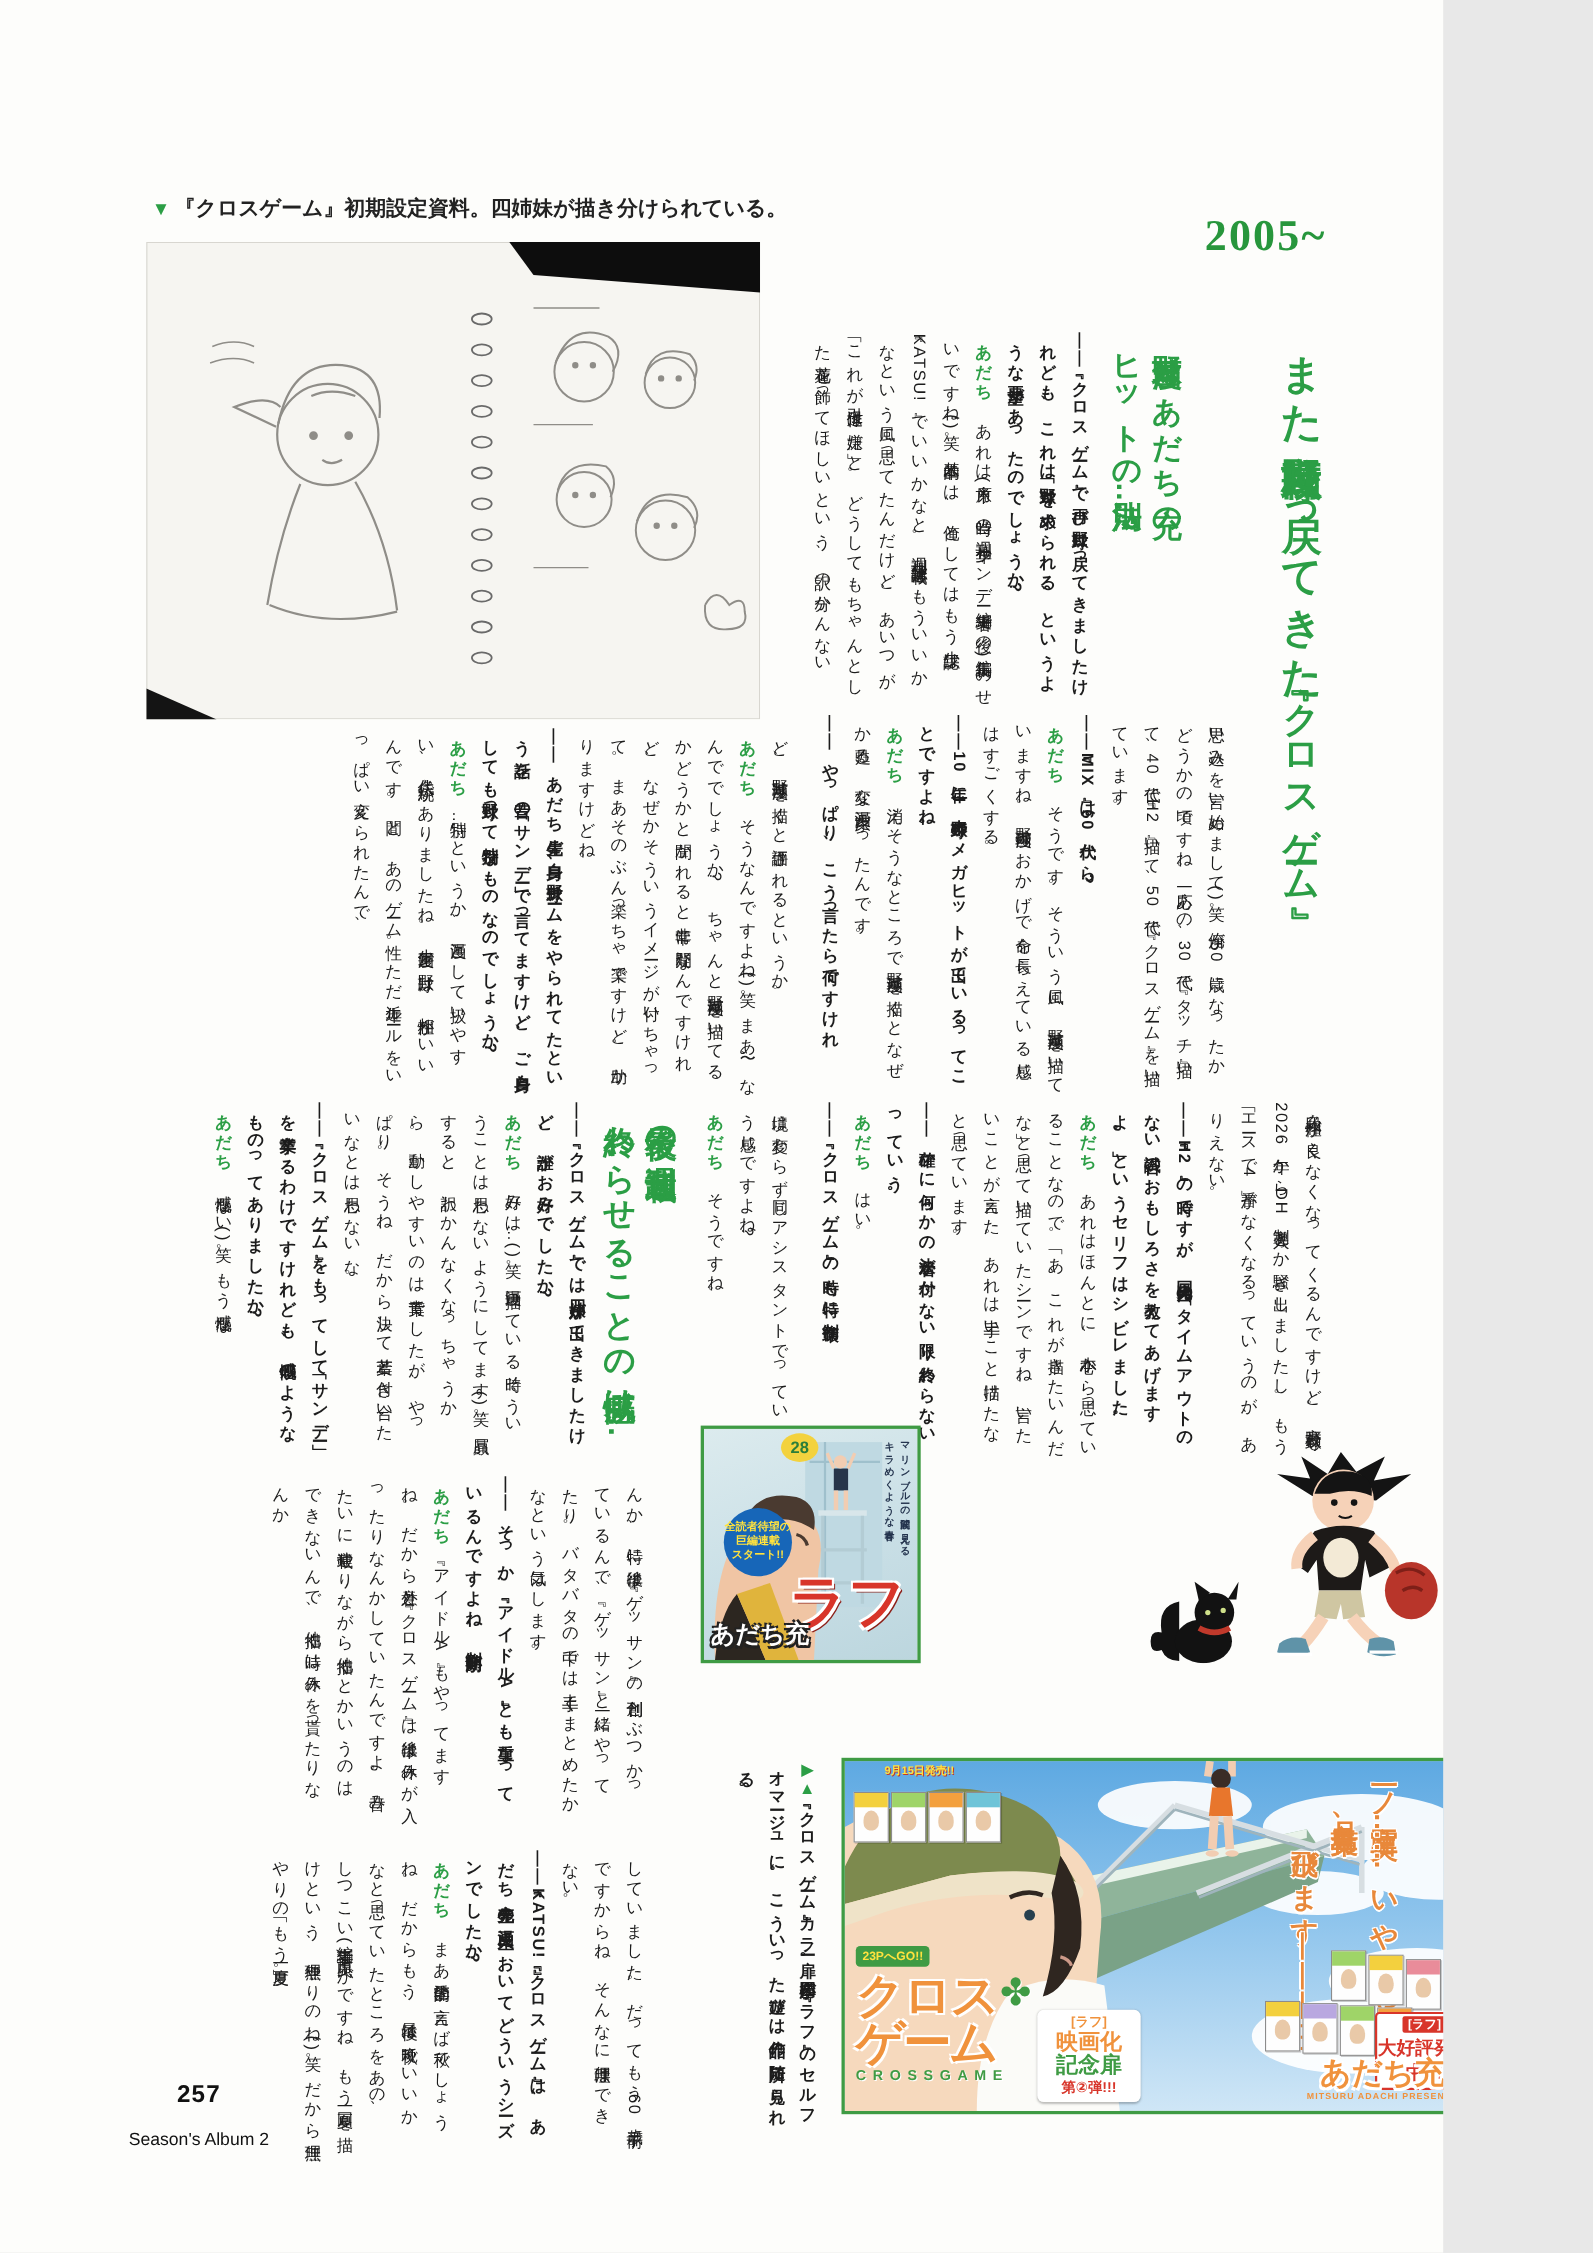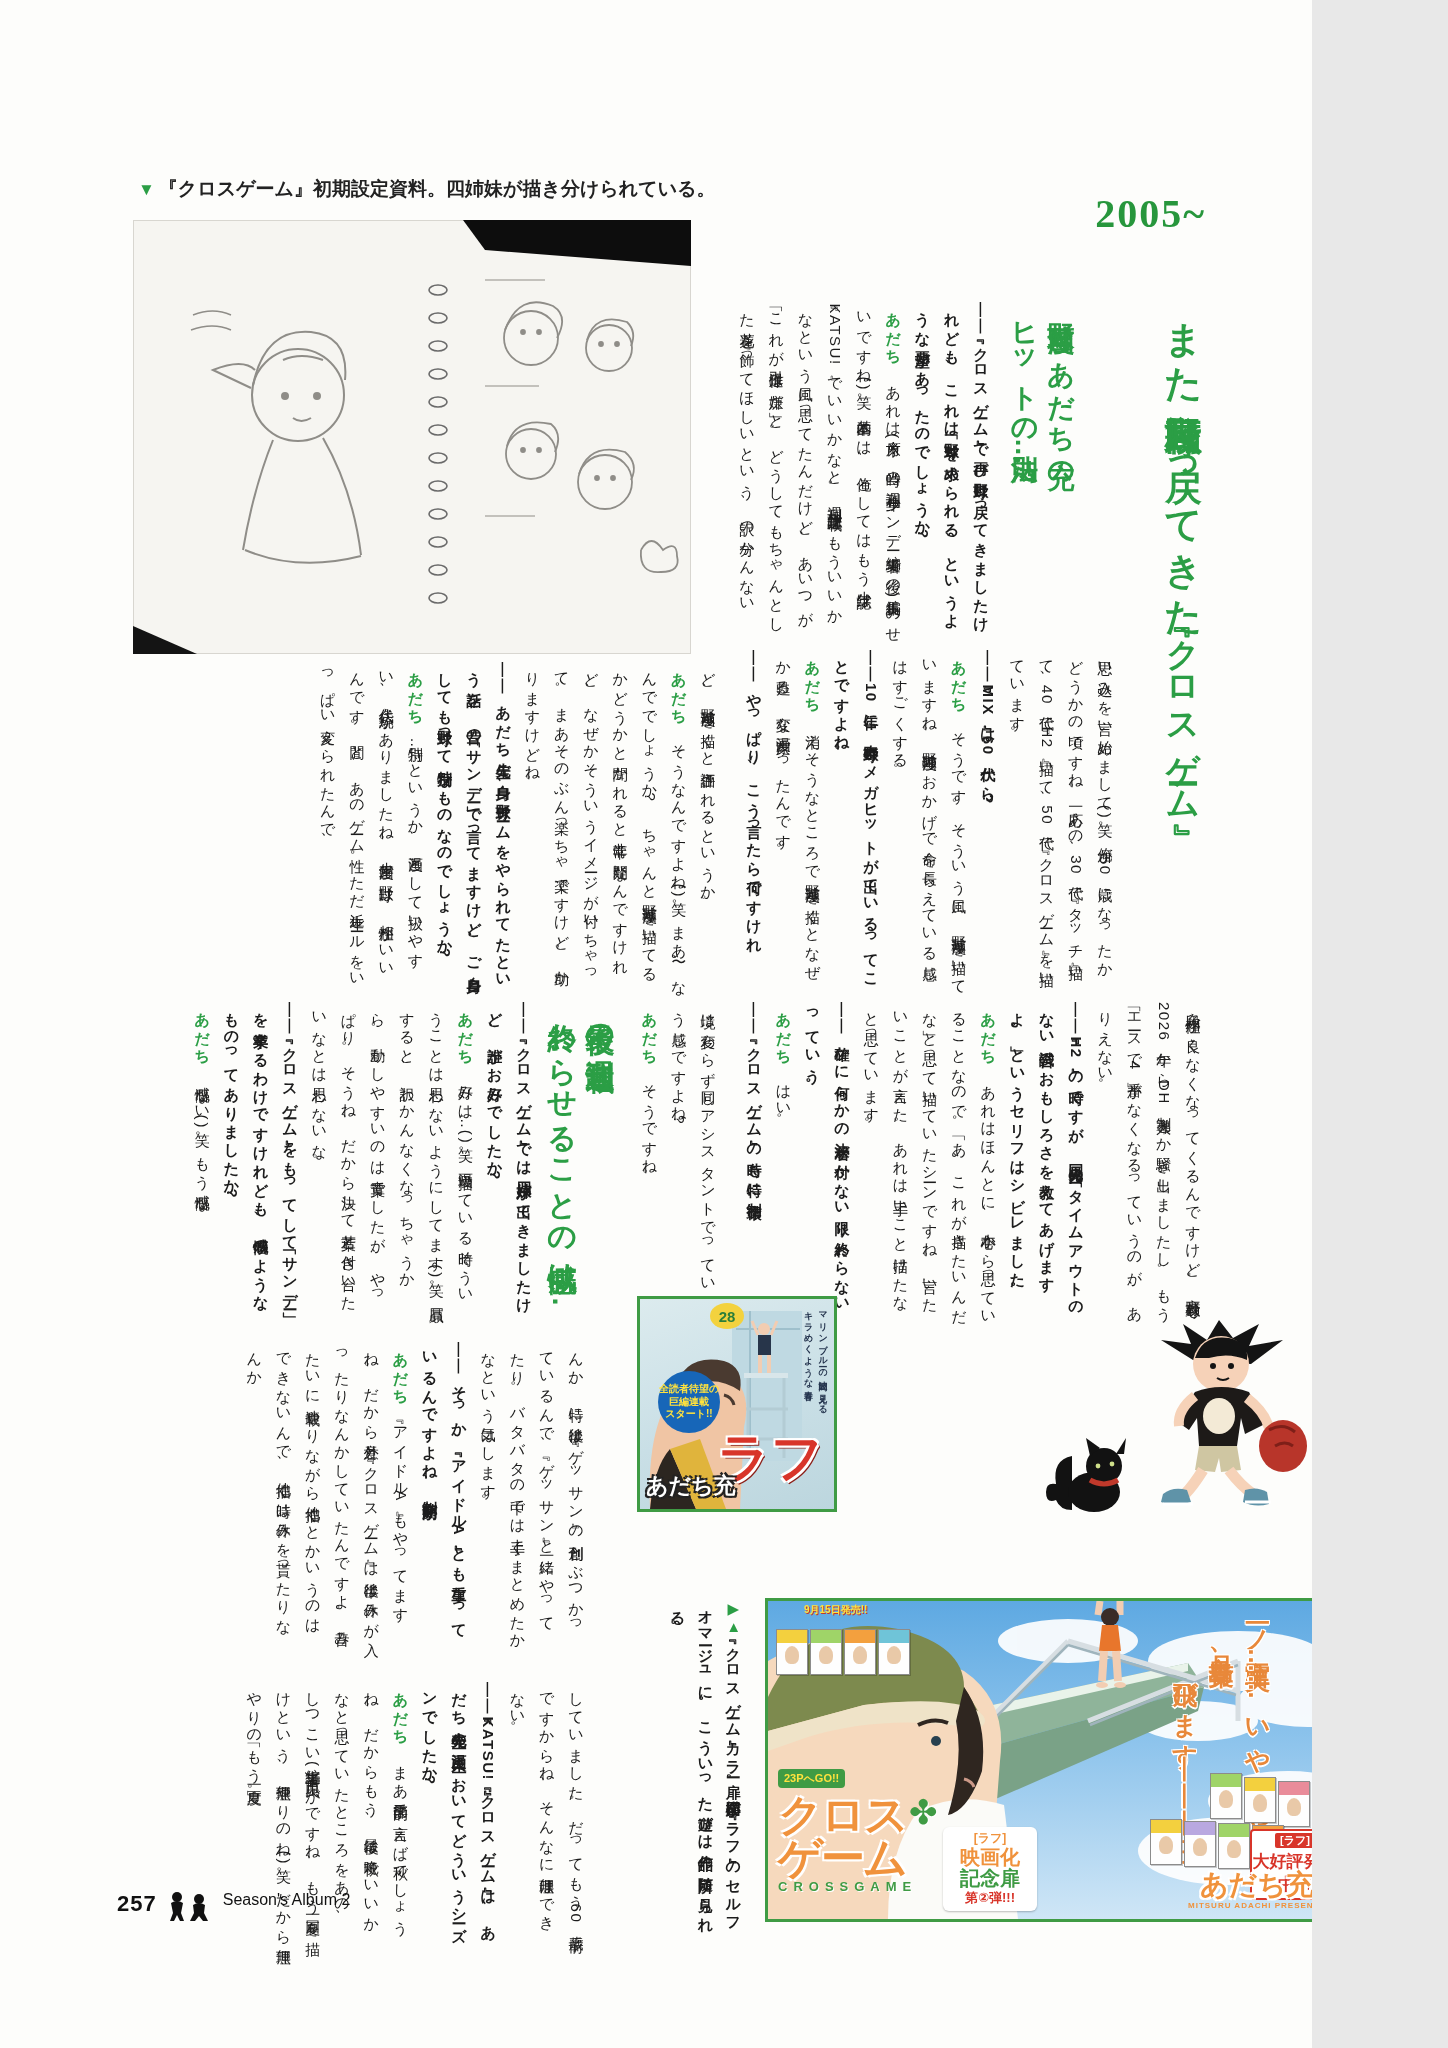--- a/index.html
+++ b/index.html
@@ -54,21 +54,21 @@
           border-radius:4px;text-align:center;padding:2px 0;}
   .vol{position:absolute;width:30px;height:44px;background:#fefefe;border:1px solid #8c8c8c;
           box-shadow:1px 1px 0 rgba(0,0,0,.2);}
   .vol i{display:block;height:13px;}
   .vol b{display:block;margin:3px auto 0;width:14px;height:18px;border-radius:50% 50% 40% 40%;background:#e9c9a8;}
   .adachi-credit{left:420px;top:270px;text-align:center;}
   
   .photo-caption{left:664px;top:1600px;height:330px;font-size:15px;font-weight:bold;line-height:1.85;}
   .photo-caption .icons{color:#2b9e45;letter-spacing:0;}
   
-  .footer{left:117px;top:1891px;height:32px;display:flex;align-items:flex-start;gap:10px;color:#111;}
+  .footer{left:117px;top:1891px;height:32px;display:flex;align-items:center;gap:10px;color:#111;flex-direction:column;}
   .footer .num{font-size:22px;font-weight:bold;letter-spacing:1px;}
   .footer .album{font-size:16px;}
 </style>
 </head>
 <body>
 
 <div class="page">
 
   <div class="abs top-caption">
     <span class="mark">▼</span><span>『クロスゲーム』初期設定資料。四姉妹が描き分けられている。</span>

